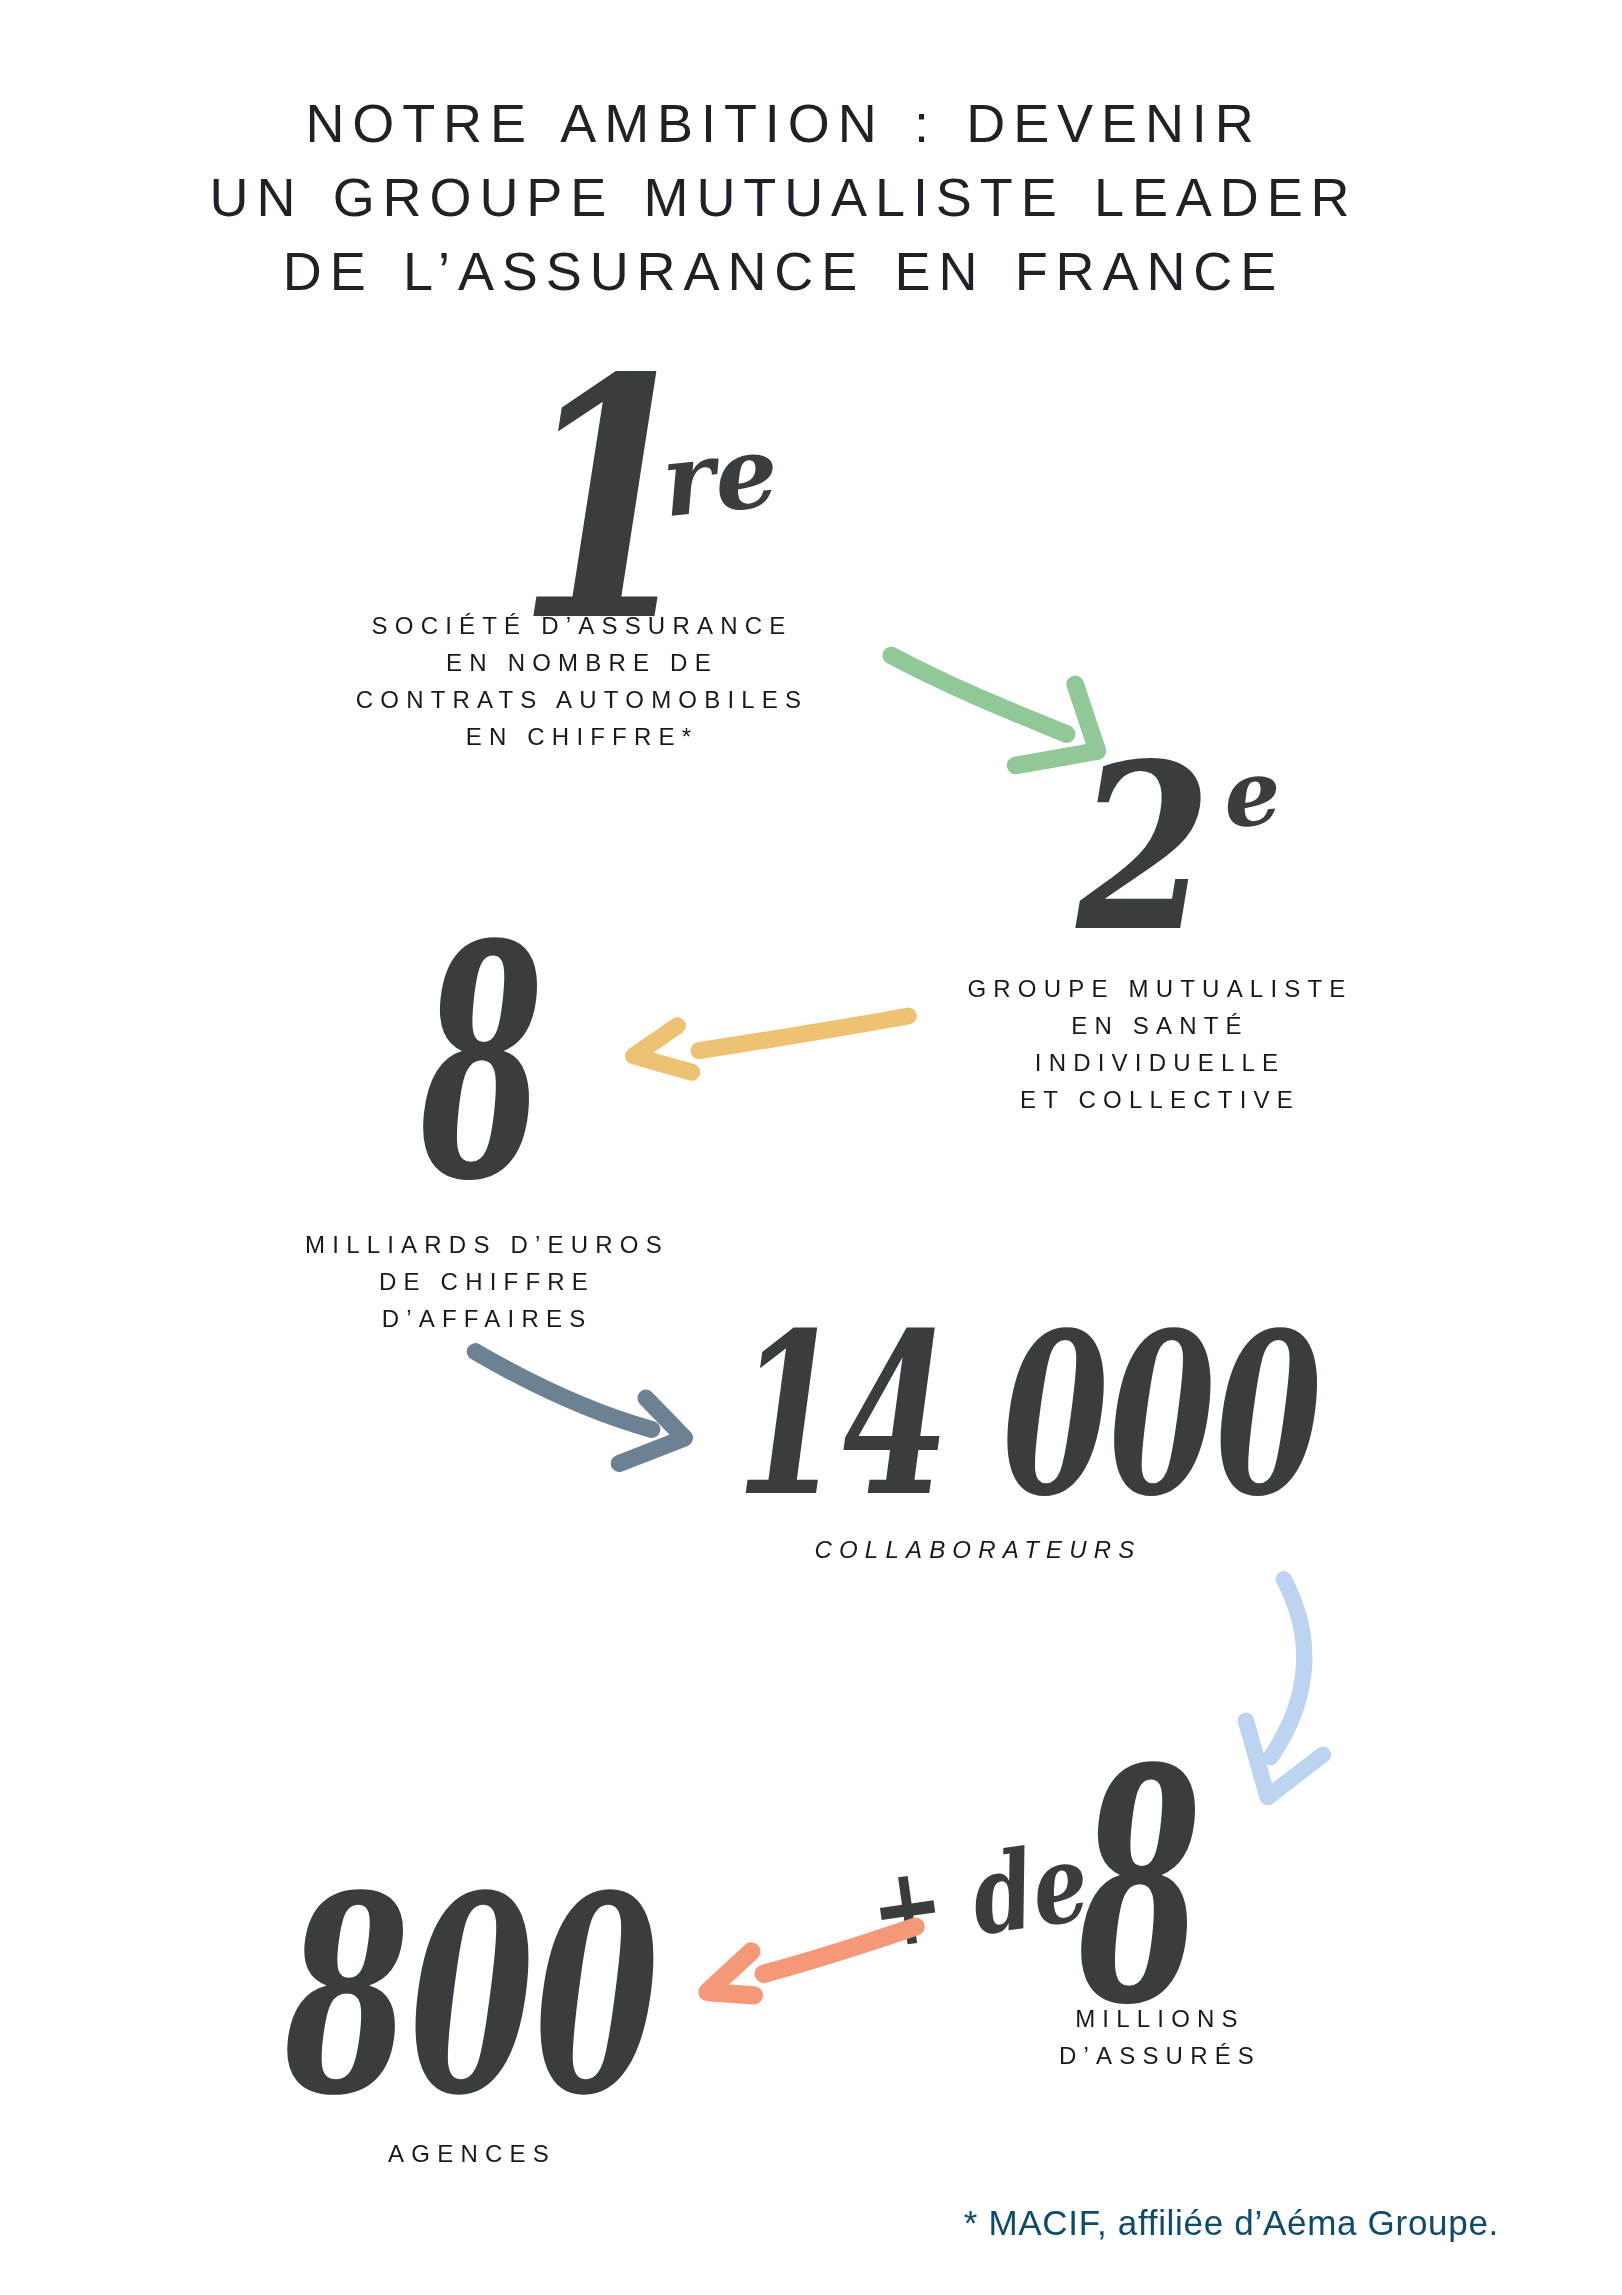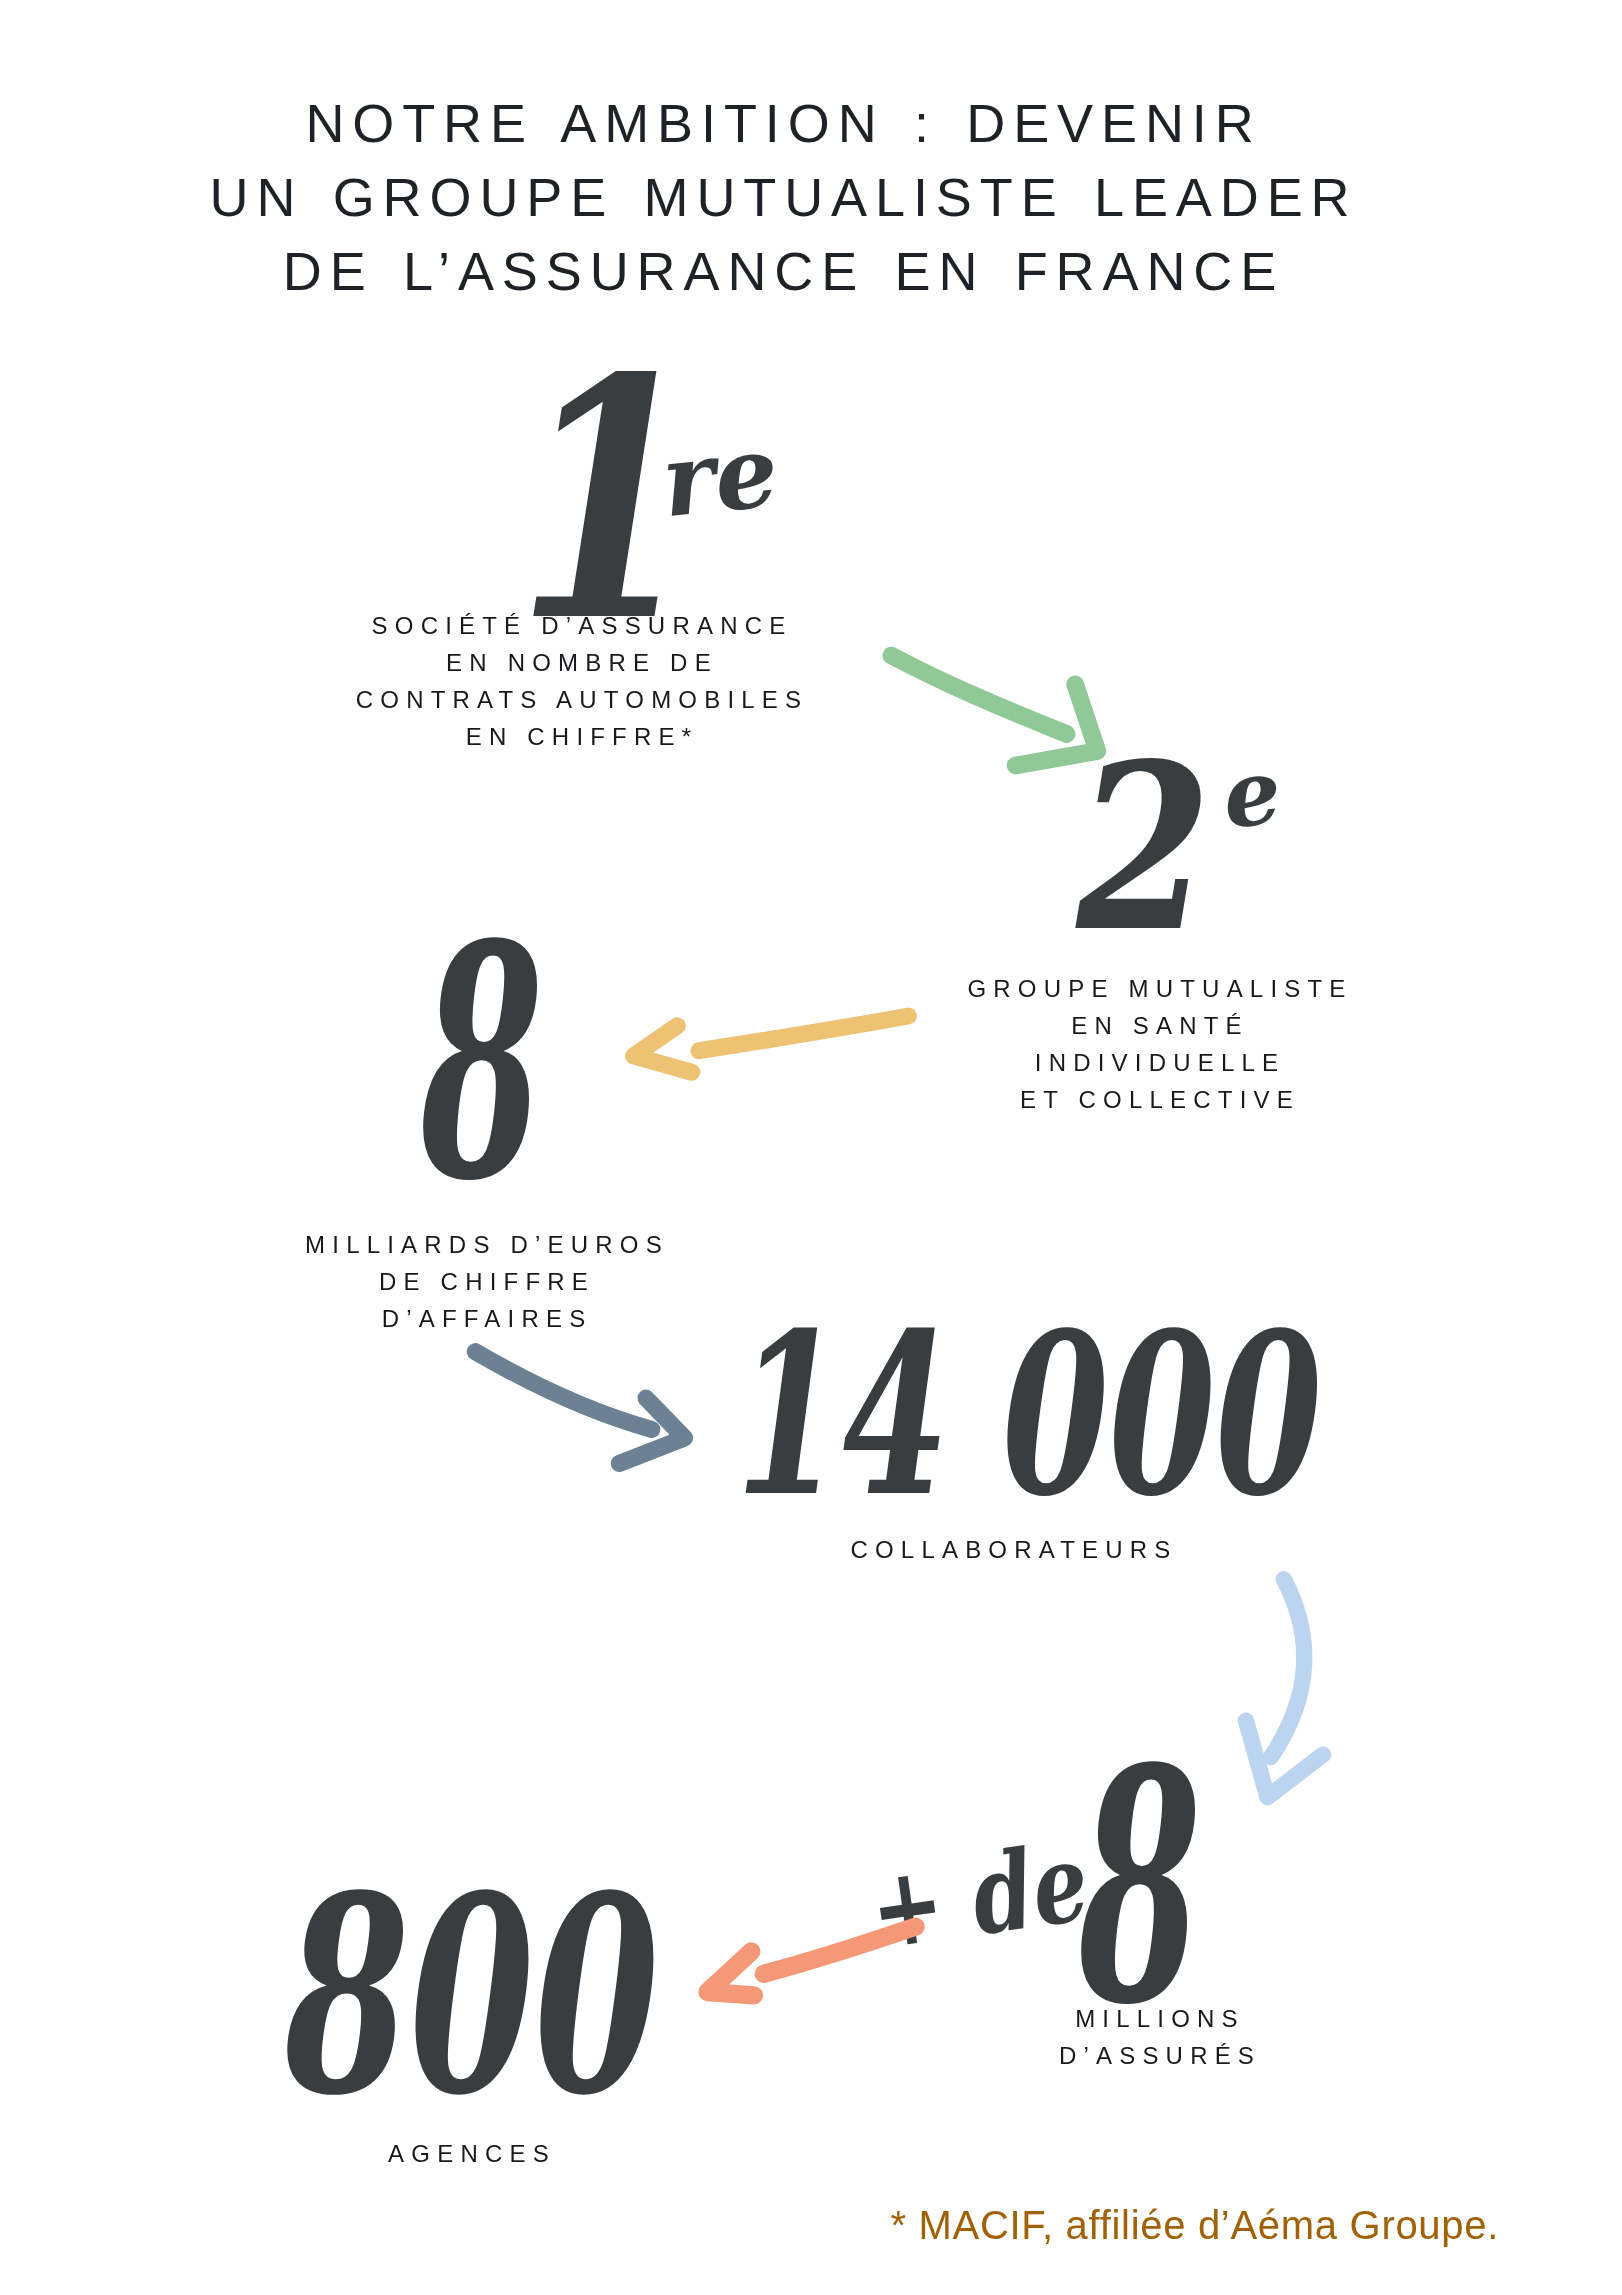--- a/index.html
+++ b/index.html
@@ -42,21 +42,21 @@
   .n3-digit{left:482px;top:1063px;font-size:321px;transform:translate(-50%,-50%) scaleX(.55);}
   .n4-value{left:1029px;top:1415px;font-size:222px;transform:translate(-50%,-50%) scaleX(.69);}
   .n5-prefix{left:979px;top:1896px;font-size:108px;transform:translate(-50%,-50%) rotate(-8deg) scaleX(.8);}
   .n5-digit{left:1140px;top:1887px;font-size:321px;transform:translate(-50%,-50%) scaleX(.55);}
   .n6-value{left:472px;top:1996px;font-size:272px;transform:translate(-50%,-50%) scaleX(.66);}
   
   .arrows{position:absolute;left:0;top:0;width:1623px;height:2295px;pointer-events:none;}
   
   .footnote{
     position:absolute;top:2203px;right:68px;
-    font-size:40px;font-weight:400;color:#a16207;
+    font-size:35px;font-weight:400;color:#0c4a6e;
     letter-spacing:0.7px;white-space:nowrap;
   }
 </style>
 </head>
 <body>
 
 <div class="page">
 
   <div class="title">
     <div>NOTRE AMBITION : DEVENIR</div>
@@ -83,21 +83,21 @@
   </div>
 
   <span class="num n3-digit">8</span>
   <div class="cap-label" style="left:487px;top:1197px;margin-top:29px;">
     <div>MILLIARDS D’EUROS</div>
     <div>DE CHIFFRE</div>
     <div>D’AFFAIRES</div>
   </div>
 
   <span class="num n4-value">14 000</span>
-  <div class="cap-label" style="left:1014px;top:1531px;">
+  <div class="cap-label" style="left:978px;top:1531px;font-style:italic;">
     <div>COLLABORATEURS</div>
   </div>
 
   <span class="num n5-prefix">+ de</span>
   <span class="num n5-digit">8</span>
   <div class="cap-label" style="left:1160px;top:2000px;">
     <div>MILLIONS</div>
     <div>D’ASSURÉS</div>
   </div>
 

